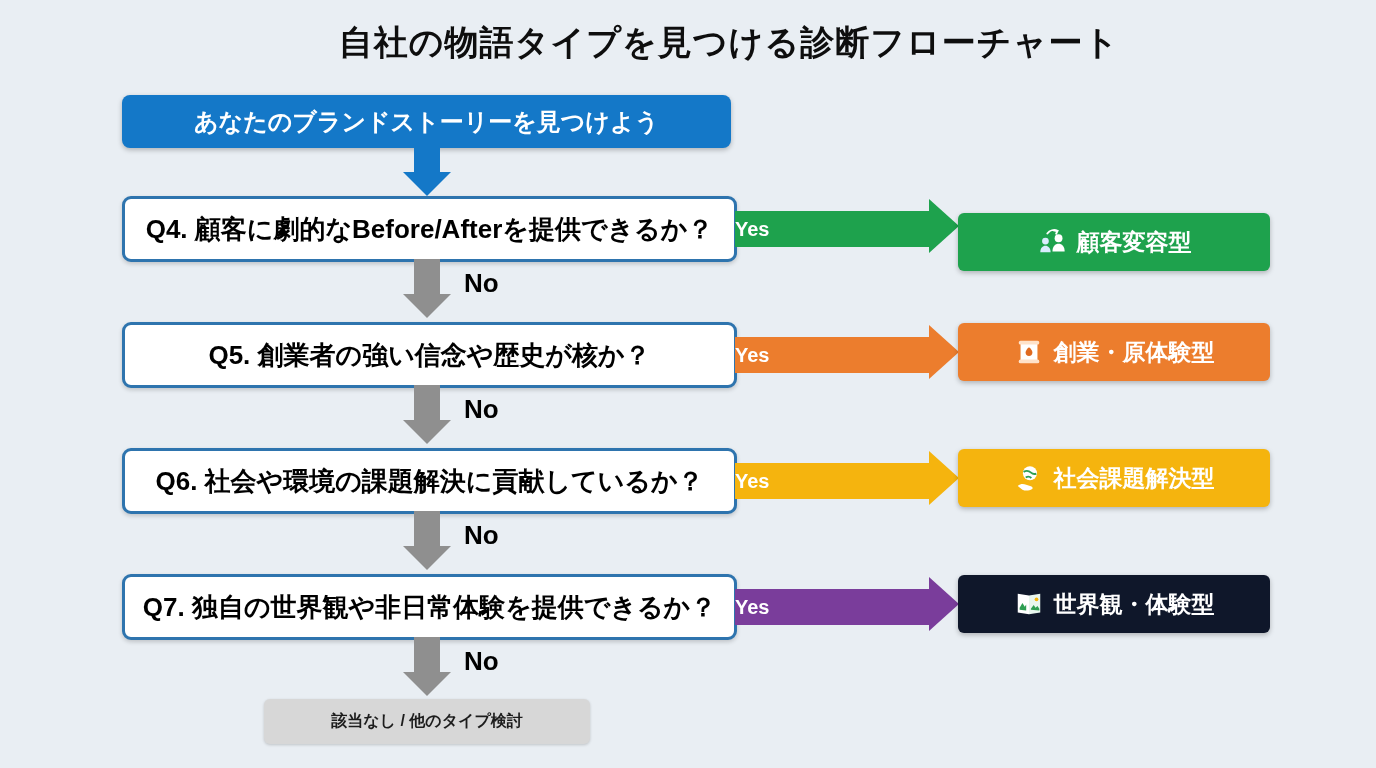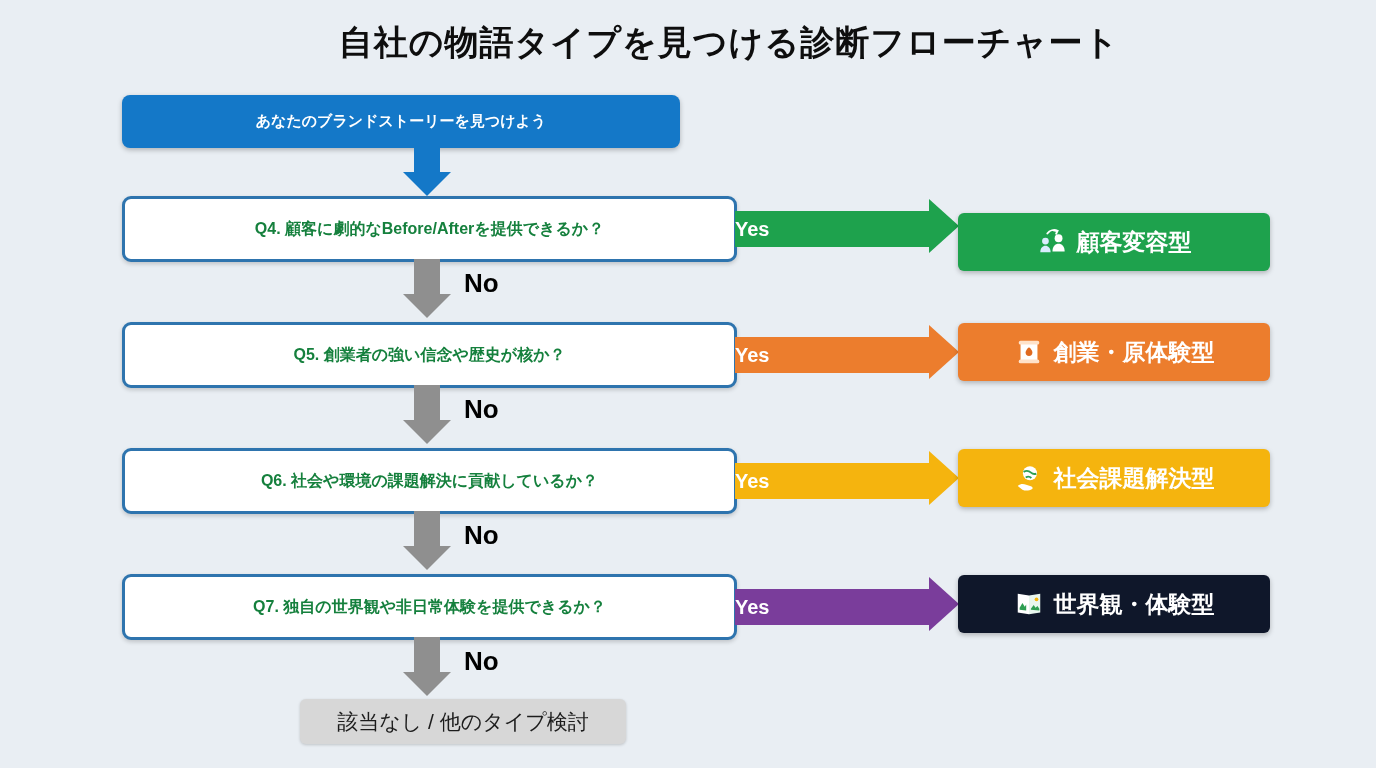--- a/index.html
+++ b/index.html
@@ -1,43 +1,43 @@
 <!DOCTYPE html>
 <html><head>
 <meta charset="utf-8">
 <style>
   html,body{margin:0;padding:0;}
   body{font-family:"Liberation Sans","DejaVu Sans",sans-serif;}
   .canvas{position:relative;width:1376px;height:768px;overflow:hidden;}
   .title{position:absolute;left:0;top:20px;width:100%;text-align:center;
          font-size:34px;font-weight:800;color:#0e0e0e;letter-spacing:1px;padding-left:41px;}
-  .start-box{position:absolute;left:122px;top:95px;width:558px;height:53px;
+  .start-box{position:absolute;left:122px;top:95px;width:609px;height:53px;
          border-radius:8px;display:flex;align-items:center;justify-content:center;
-         color:#fff;font-size:15px;font-weight:700;box-shadow:0 2px 5px rgba(0,0,0,.25);}
+         color:#fff;font-size:24px;font-weight:700;box-shadow:0 2px 5px rgba(0,0,0,.25);}
   .qbox{position:absolute;left:122px;width:609px;height:60px;background:#fff;
          border:3px solid #2e74ae;border-radius:9px;display:flex;align-items:center;
-         justify-content:center;font-size:16px;font-weight:600;color:#15803d;
+         justify-content:center;font-size:26px;font-weight:600;color:#000000;
          box-shadow:0 2px 4px rgba(0,0,0,.18);text-align:center;}
   .v-shaft{position:absolute;width:26px;}
   .v-head{position:absolute;width:0;height:0;border-left:24px solid transparent;
          border-right:24px solid transparent;}
   .no-label{position:absolute;left:464px;font-size:26px;font-weight:700;color:#000000;}
   .yes-shaft{position:absolute;left:735px;width:194px;height:36px;display:flex;
          align-items:center;color:#fff;font-size:20px;font-weight:700;}
   .yes-head{position:absolute;left:929px;width:0;height:0;
          border-top:27px solid transparent;border-bottom:27px solid transparent;
          border-left:30px solid #000;}
   .result-box{position:absolute;left:958px;width:312px;height:58px;border-radius:6px;
          display:flex;align-items:center;justify-content:center;gap:10px;color:#fff;
          font-size:23px;font-weight:700;box-shadow:0 2px 5px rgba(0,0,0,.25);}
   .result-box svg{width:30px;height:30px;flex:0 0 auto;}
   .end-box{position:absolute;left:264px;top:699px;width:326px;height:45px;
          background:#d7d7d7;border-radius:6px;display:flex;align-items:center;
-         justify-content:center;font-size:21px;font-weight:400;color:#1c1c1c;
-         box-shadow:0 1px 3px rgba(0,0,0,.18);margin-left:36px;}
+         justify-content:center;font-size:16px;font-weight:700;color:#1c1c1c;
+         box-shadow:0 1px 3px rgba(0,0,0,.18);}
 </style>
 </head>
 <body>
 
 <div class="canvas" style="background-color: rgb(233, 238, 243);">
 
   <div class="title">自社の物語タイプを見つける診断フローチャート</div>
 
   <div class="start-box" style="background-color: rgb(20, 120, 200);">あなたのブランドストーリーを見つけよう</div>
 

